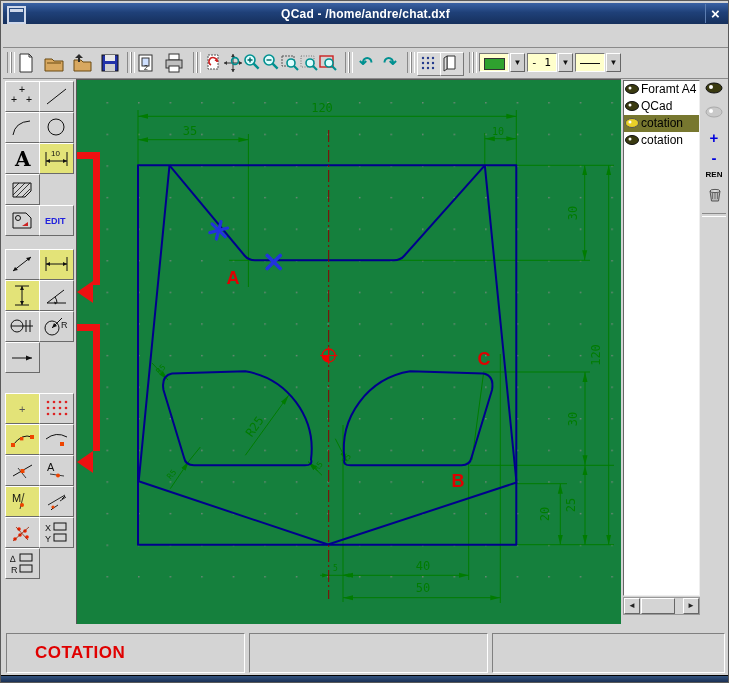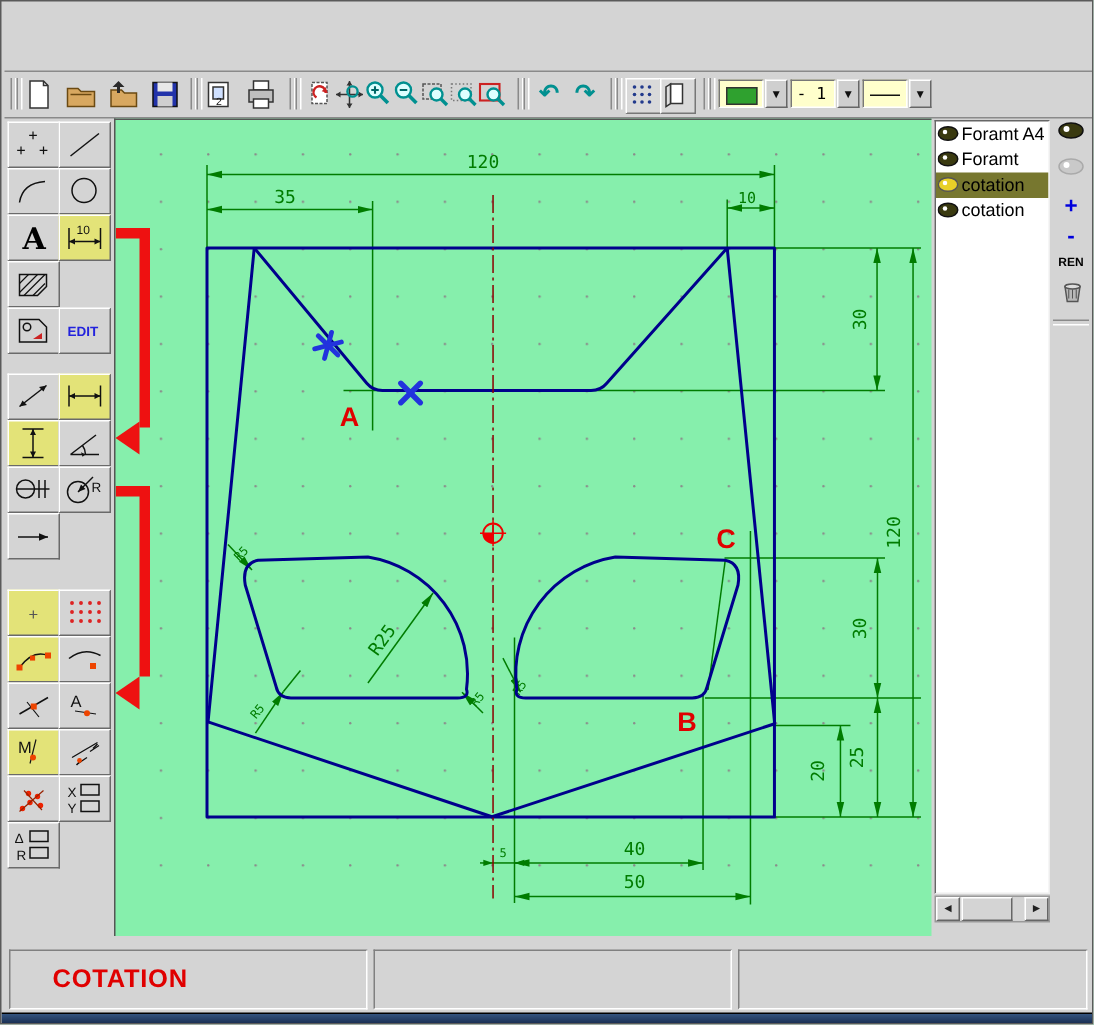--- a/index.html
+++ b/index.html
@@ -29,21 +29,21 @@
   .combo .field{position:absolute;left:0;top:0;width:28px;height:17px;background:#ffffcc;border:1px solid;border-color:#777 #fff #fff #777;}
   .combo .arrow{position:absolute;right:0;top:0;width:15px;height:19px;background:#cfcfcf;border:1px solid;border-color:#fff #666 #666 #fff;font-size:8px;text-align:center;line-height:17px;color:#111;box-sizing:border-box;}
   .combo .swatch{position:absolute;left:4px;top:4px;width:19px;height:10px;border:1px solid #333;}
   .combo .val{position:absolute;left:3px;top:2px;font-size:11px;font-family:"DejaVu Sans Mono",monospace;}
   .combo .lineglyph{position:absolute;left:4px;top:9px;width:20px;height:1px;background:#111;}
   
   .pbtn{position:absolute;width:33px;height:29px;background:#d4d4d4;border:1px solid;border-color:#fff #6a6a6a #6a6a6a #fff;}
   .pbtn.active{background:#e3e378;}
   .pbtn svg{position:absolute;left:0;top:0;}
   
-  #canvas{position:absolute;left:75px;top:78px;width:545px;height:545px;background:#86efac;border-left:1px solid #555;border-top:1px solid #555;box-sizing:border-box;overflow:hidden;}
+  #canvas{position:absolute;left:75px;top:78px;width:545px;height:545px;background:#15803d;border-left:1px solid #555;border-top:1px solid #555;box-sizing:border-box;overflow:hidden;}
   #ruler{position:absolute;left:0;top:527px;width:545px;height:17px;background:#fff;border-top:2px solid #0000cc;box-sizing:border-box;}
   .rtick{position:absolute;top:0;width:1px;height:15px;background:#0000cc;}
   #ruler-val{position:absolute;right:4px;top:0px;font-size:11px;color:#000;}
   
   #layerlist{position:absolute;left:622px;top:79px;width:77px;height:516px;background:#fff;border:1px solid;border-color:#666 #eee #eee #666;box-sizing:border-box;overflow:hidden;}
   .lrow{position:relative;height:17px;line-height:17px;font-size:12px;color:#000;white-space:nowrap;padding-left:17px;}
   .lrow.selected{background:#77772f;}
   .lrow svg{position:absolute;left:1px;top:2px;}
   #layerscroll{position:absolute;left:622px;top:596px;width:77px;height:18px;background:#d4d4d4;border:1px solid #999;box-sizing:border-box;}
   .sbtn{position:absolute;top:0;width:16px;height:16px;background:#d4d4d4;border:1px solid;border-color:#fff #666 #666 #fff;box-sizing:border-box;font-size:8px;text-align:center;line-height:14px;color:#222;}
@@ -56,20 +56,27 @@
   .spanel{position:absolute;top:632px;height:40px;background:#d4d4d4;border:1px solid;border-color:#808080 #fff #fff #808080;box-sizing:border-box;}
   #status-mode{position:absolute;left:28px;top:9px;font-size:17px;font-weight:bold;color:#e00000;letter-spacing:.5px;}
   #bottombar{position:absolute;left:0;top:674px;width:729px;height:9px;background:linear-gradient(180deg,#34547f,#0e1e3f);border-top:1px solid #000;}
   text{user-select:none;}
 </style>
 </head>
 <body>
 
 <div id="win">
 
+  <div id="titlebar">
+    <span id="app-icon">
+        <i></i>
+      </span>
+    <span id="title-text">QCad - /home/andre/chat.dxf</span>
+    <span id="close-btn">×</span>
+  </div>
 
 
   <div id="toolbar">
     <span class="tsep" style="left:4px"></span>
     <span class="tbtn" style="left:12px">
       <svg width="22" height="22">
           <path d="M5,2 h9 l3,3 v15 h-12 z" fill="#fff" stroke="#333"></path>
           <path d="M14,2 v3 h3" fill="none" stroke="#333"></path>
         </svg>
       </span>
@@ -537,21 +544,21 @@
       <svg width="15" height="12">
           <ellipse cx="7" cy="6" rx="6.5" ry="4.5" fill="#3a3a10" stroke="#111"></ellipse>
           <circle cx="5" cy="5" r="1.5" fill="#fff"></circle>
         </svg>
       <span>Foramt A4</span></div>
     <div class="lrow">
       <svg width="15" height="12">
           <ellipse cx="7" cy="6" rx="6.5" ry="4.5" fill="#3a3a10" stroke="#111"></ellipse>
           <circle cx="5" cy="5" r="1.5" fill="#fff"></circle>
         </svg>
-      <span>Foramt</span></div>
+      <span>QCad</span></div>
     <div class="lrow selected">
       <svg width="15" height="12">
           <ellipse cx="7" cy="6" rx="6.5" ry="4.5" fill="#e8d028" stroke="#555"></ellipse>
           <circle cx="5" cy="5" r="1.5" fill="#fff"></circle>
         </svg>
       <span>cotation</span></div>
     <div class="lrow">
       <svg width="15" height="12">
           <ellipse cx="7" cy="6" rx="6.5" ry="4.5" fill="#3a3a10" stroke="#111"></ellipse>
           <circle cx="5" cy="5" r="1.5" fill="#fff"></circle>

